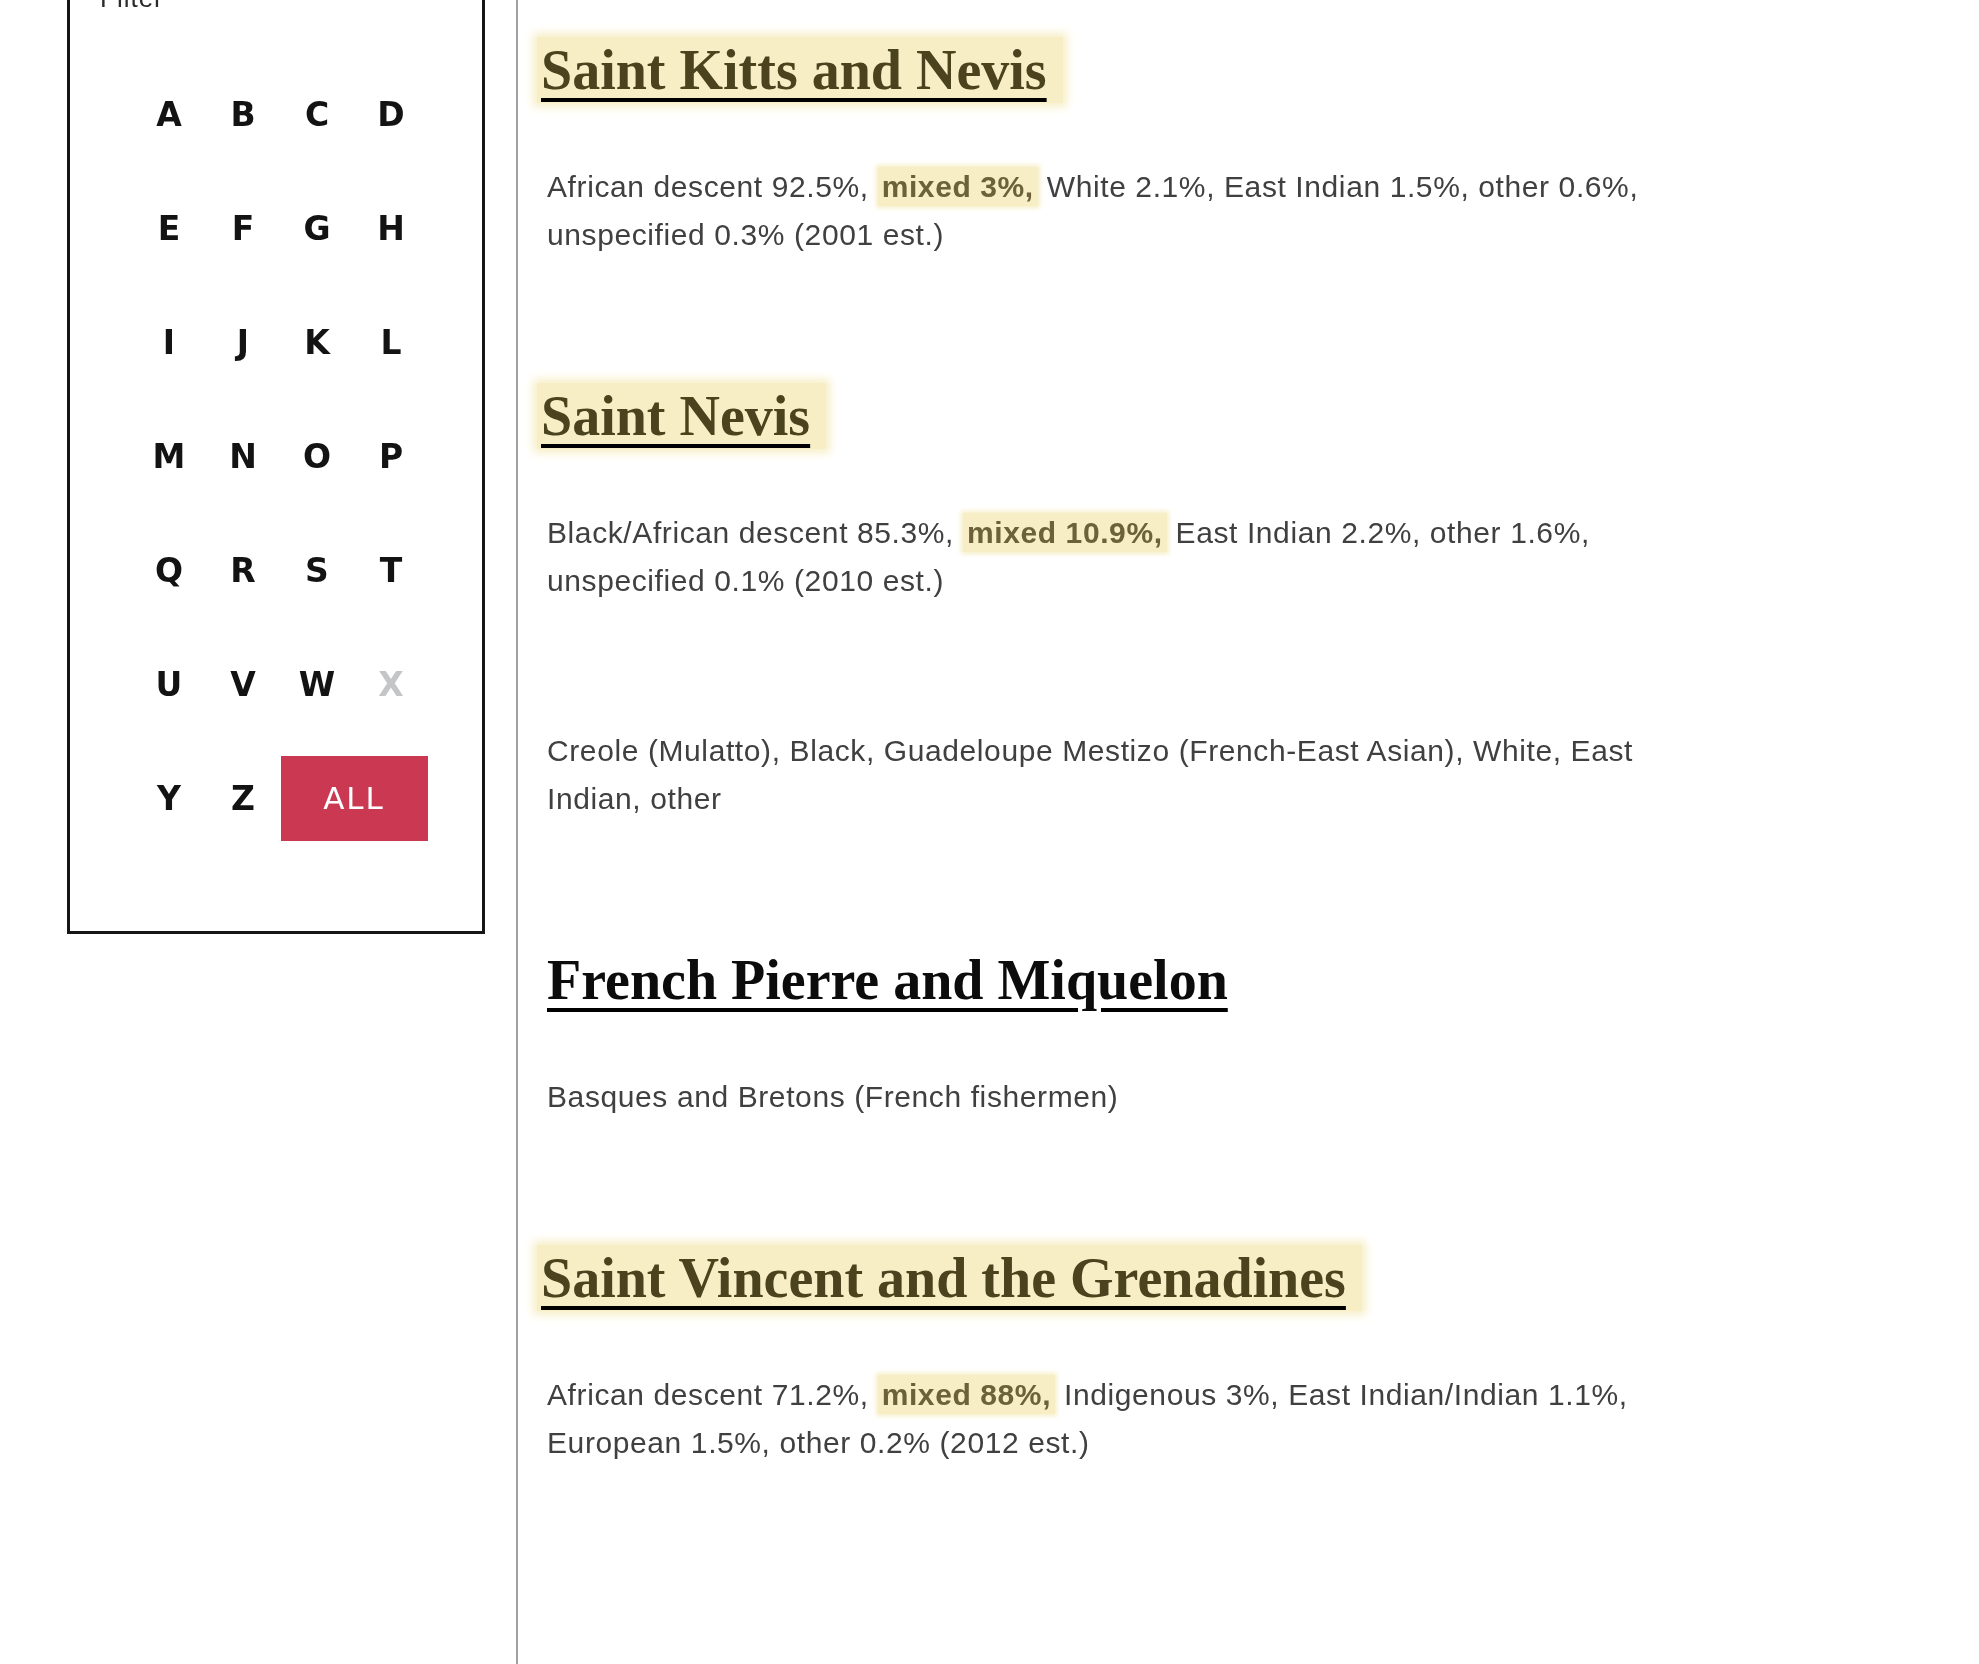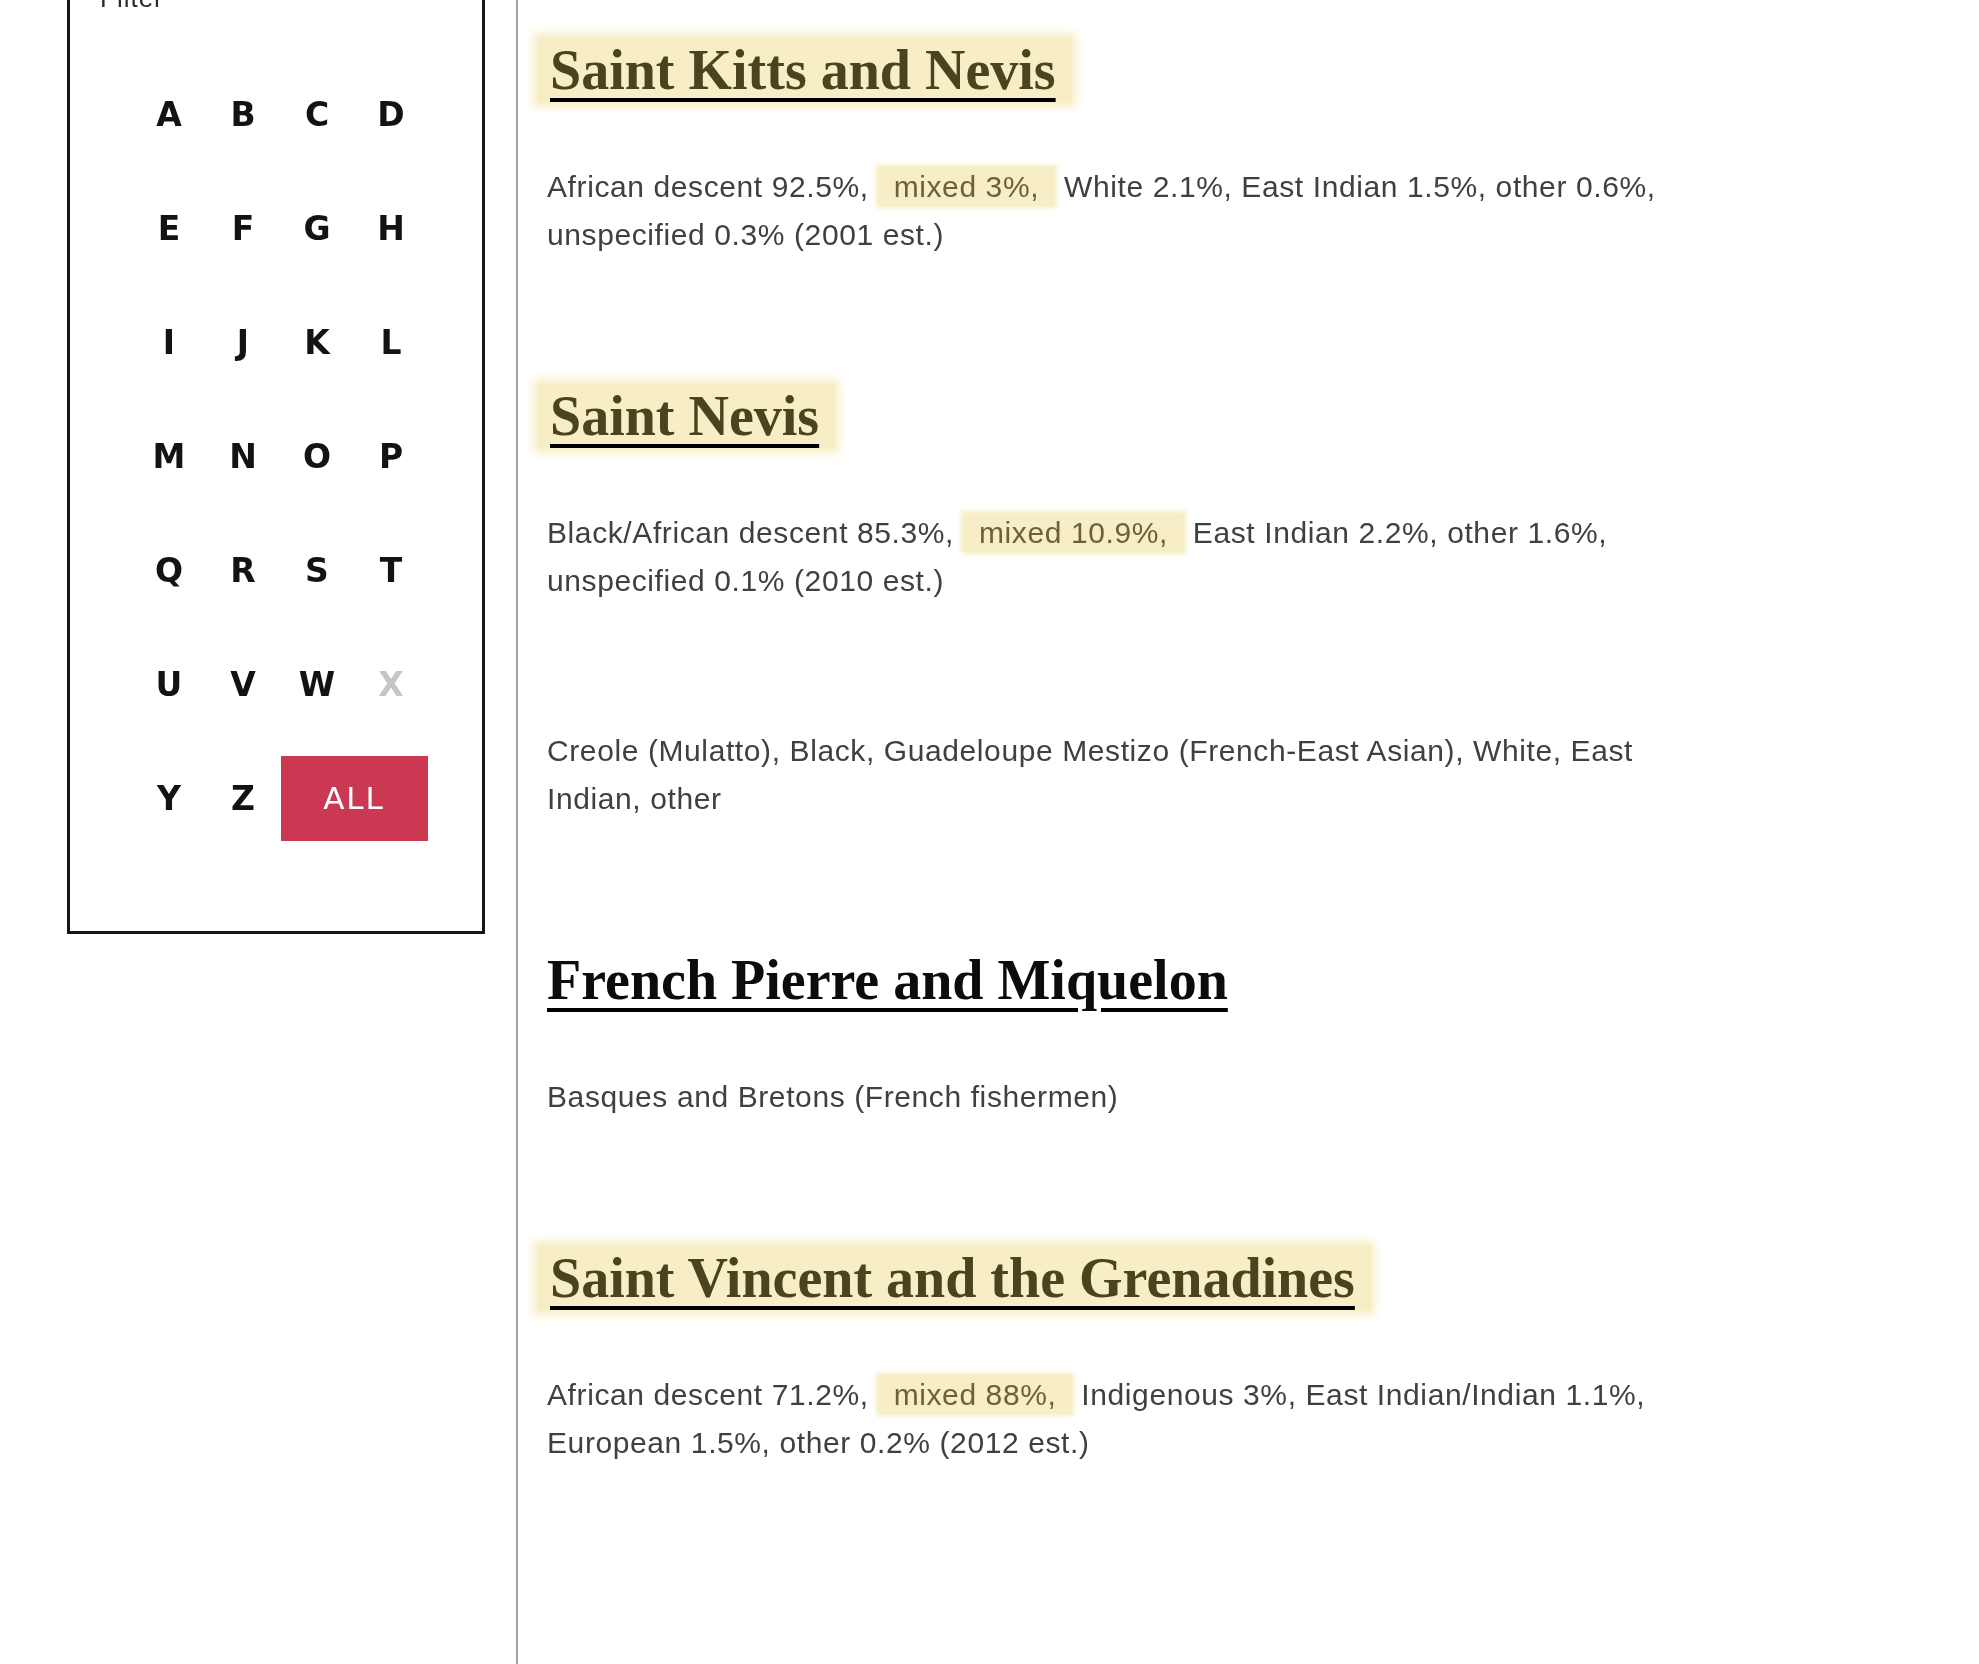--- a/index.html
+++ b/index.html
@@ -95,37 +95,38 @@
   .head-link {
     text-decoration: underline;
     text-decoration-thickness: 4px;
     text-underline-offset: 9px;
     text-decoration-color: #000000;
     cursor: pointer;
   }
   .head-hl {
     background: var(--highlight-bg);
     box-shadow: 0 0 9px 4px var(--highlight-bg);
-    padding: 2px 16px 2px 13px;
+    padding: 2px 16px 2px 4px;
     margin-left: -10px;
     color: var(--highlighted-heading-text);
   }
   p.ethnic-description {
     margin: 0 0 122px 0;
     font-size: 30px;
     line-height: 48px;
     letter-spacing: 0.6px;
     color: var(--body-text);
     white-space: pre-line;
   }
   .seg-hl {
     background: var(--highlight-bg);
     box-shadow: 0 0 5px 2px var(--highlight-bg);
     color: var(--highlighted-body-text);
-    padding: 3px 16px;
+    padding: 3px 4px;
+    font-weight: bold;
   }
 </style>
 </head>
 <body>
 
 <div class="filter-box">
   <div class="filter-label">Filter</div>
   <div class="letter-grid">
     <div class="letter">A</div>
       <div class="letter">B</div>

